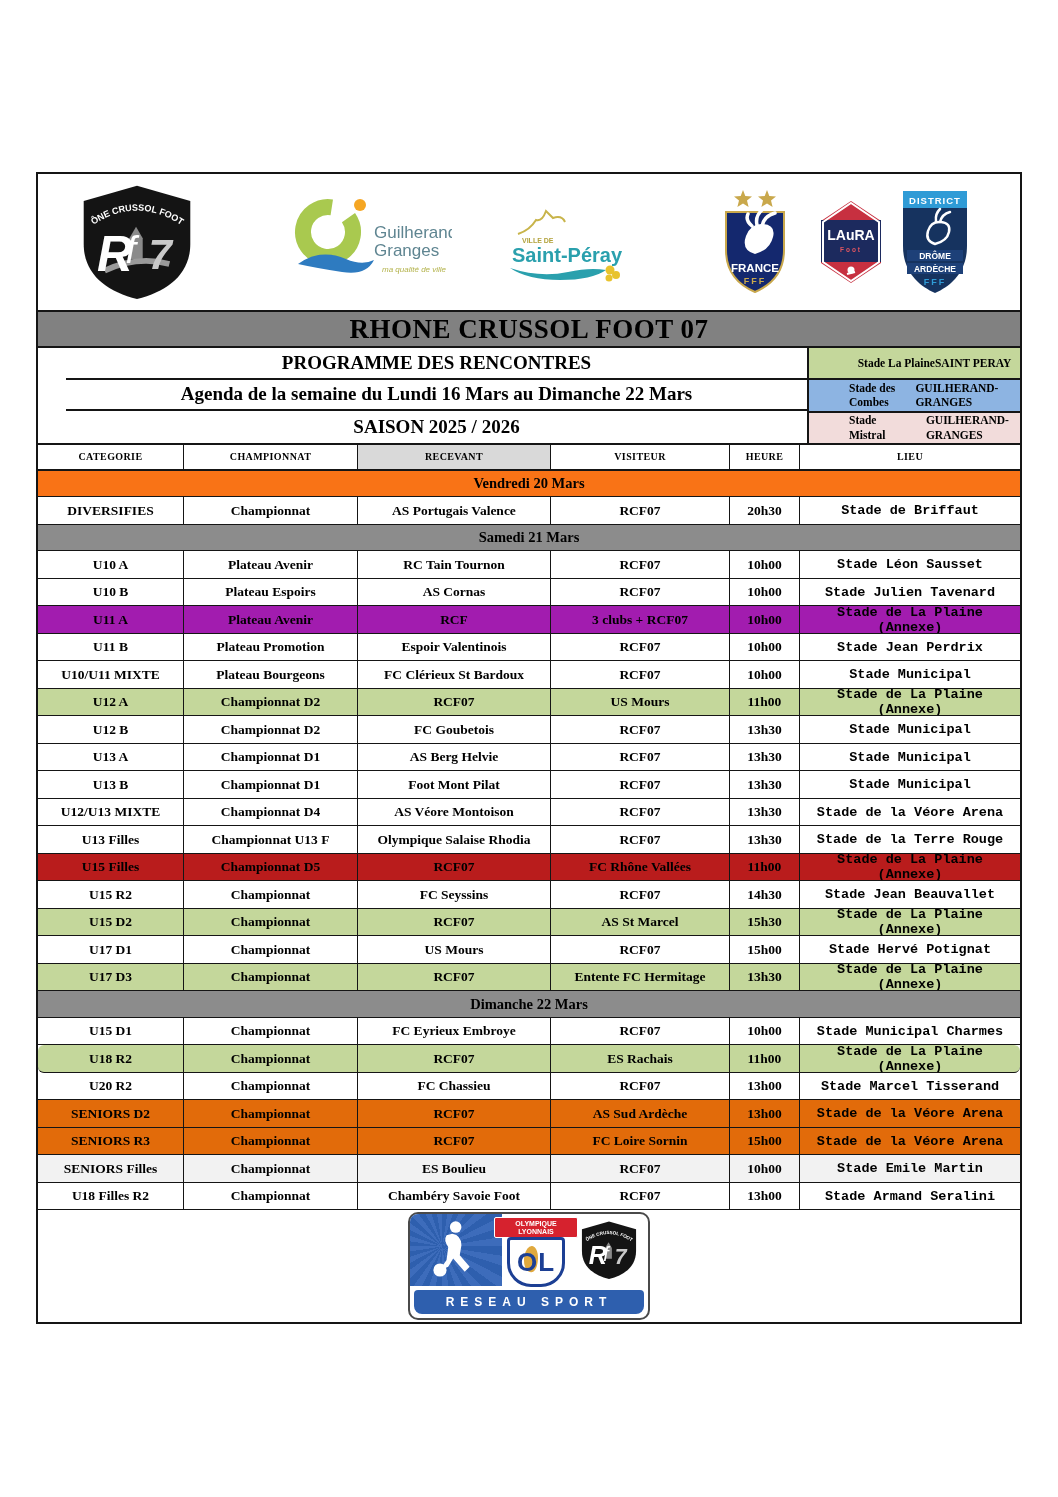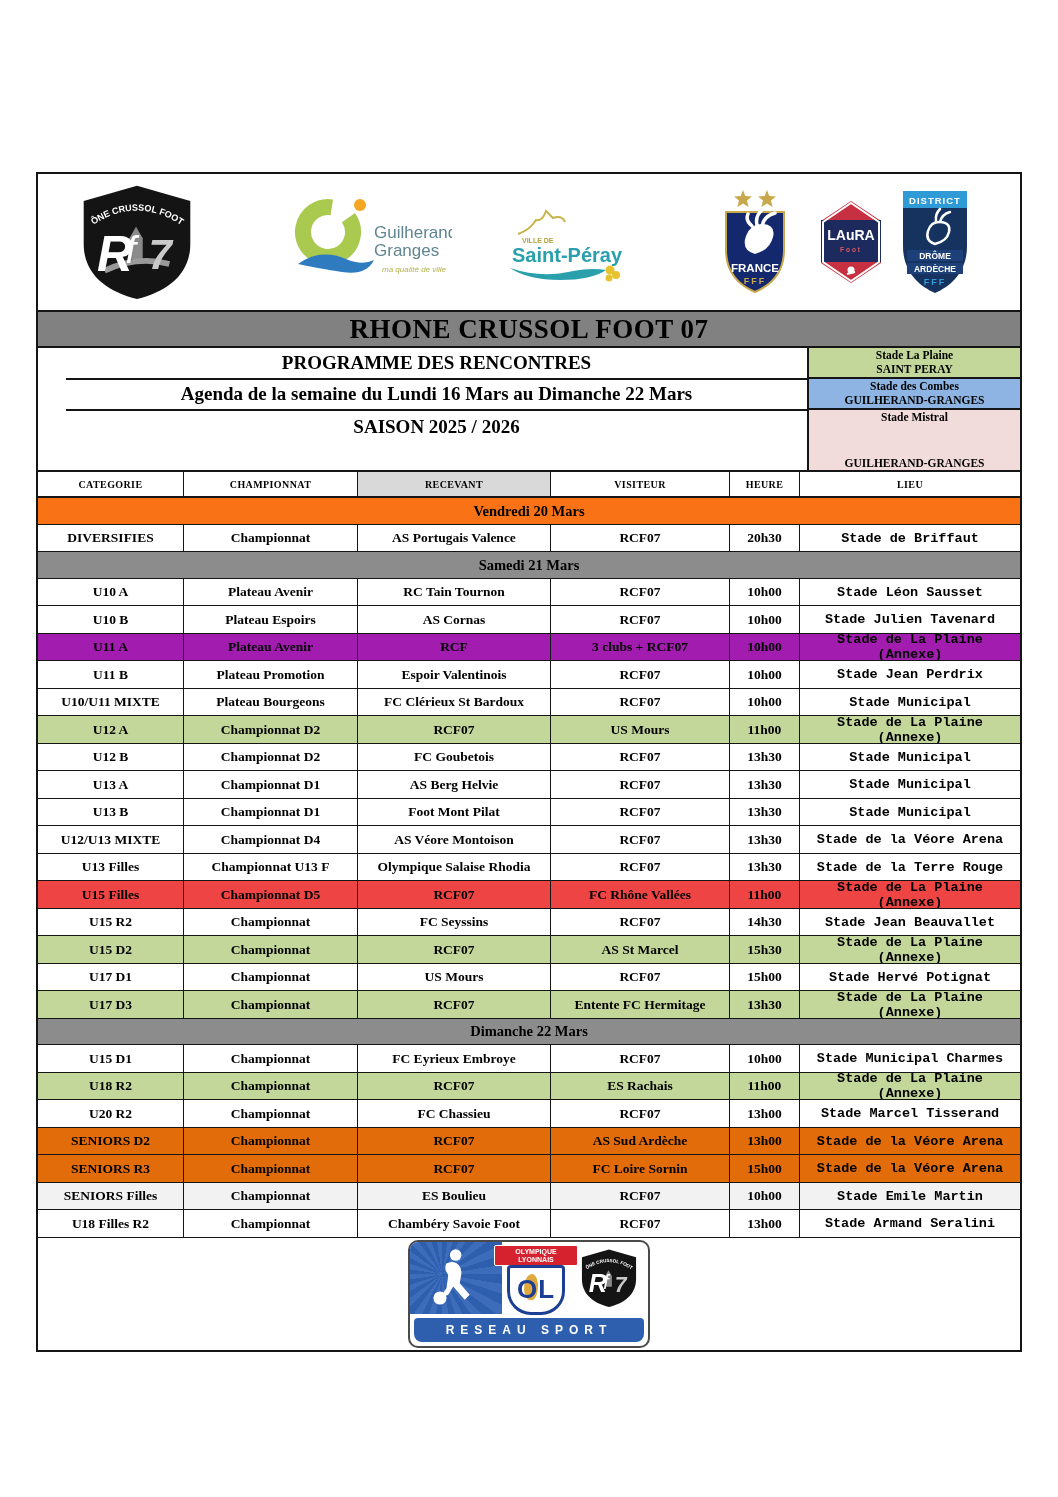--- a/index.html
+++ b/index.html
@@ -21,22 +21,22 @@
   .title-band { height:34px; display:flex; align-items:center; justify-content:center;
     font-size:27px; font-weight:bold; letter-spacing:0.5px; border-bottom:2px solid #151515; }
 
   
   .info-area { display:flex; border-bottom:2px solid #151515; }
   .info-left { width:771px; border-right:2px solid #151515; box-sizing:border-box;padding-left:28px; }
   .info-row { height:31.6px; box-sizing:border-box; display:flex; align-items:center; justify-content:center;
     font-size:19px; font-weight:bold; border-bottom:2px solid #151515; }
   .info-row:last-child { border-bottom:none; }
   .info-right { flex:1; display:flex; flex-direction:column; }
-  .legend-box { flex:1; display:flex; flex-direction:column; align-items:center; justify-content:center;
-    border-bottom:2px solid #151515; line-height:1.25; }
+  .legend-box { flex:1; display:flex; align-items:center; justify-content:center;
+    border-bottom:2px solid #151515; line-height:1.25;padding-left:40px; }
   .legend-box:last-child { border-bottom:none; }
   .legend-name, .legend-city { font-size:11.5px; font-weight:bold; }
 
   
   .t-header { display:grid; grid-template-columns:146px 174px 193px 179px 70px 1fr;
     height:26px; border-bottom:2px solid #151515; box-sizing:border-box; }
   .t-hcell { display:flex; align-items:center; justify-content:center; font-size:10px; font-weight:bold;
     letter-spacing:0.4px; border-right:1px solid #151515; }
   .t-hcell:last-child { border-right:none; }
 
@@ -282,21 +282,21 @@
           <div class="t-cell">Stade de la Véore Arena</div>
         </div>
         <div class="t-row">
           <div class="t-cell">U13 Filles</div>
           <div class="t-cell">Championnat U13 F</div>
           <div class="t-cell">Olympique Salaise Rhodia</div>
           <div class="t-cell">RCF07</div>
           <div class="t-cell">13h30</div>
           <div class="t-cell">Stade de la Terre Rouge</div>
         </div>
-        <div class="t-row" style="background: #ef4444;">
+        <div class="t-row" style="background: #b91c1c;">
           <div class="t-cell">U15 Filles</div>
           <div class="t-cell">Championnat D5</div>
           <div class="t-cell">RCF07</div>
           <div class="t-cell">FC Rhône Vallées</div>
           <div class="t-cell">11h00</div>
           <div class="t-cell">Stade de La Plaine (Annexe)</div>
         </div>
         <div class="t-row">
           <div class="t-cell">U15 R2</div>
           <div class="t-cell">Championnat</div>
@@ -331,21 +331,21 @@
         </div>
         <div class="t-dayband" style="background: rgb(140, 140, 140);">Dimanche 22 Mars</div>
         <div class="t-row">
           <div class="t-cell">U15 D1</div>
           <div class="t-cell">Championnat</div>
           <div class="t-cell">FC Eyrieux Embroye</div>
           <div class="t-cell">RCF07</div>
           <div class="t-cell">10h00</div>
           <div class="t-cell">Stade Municipal Charmes</div>
         </div>
-        <div class="t-row" style="background: rgb(196, 215, 155);">
+        <div class="t-row" style="background: rgb(196, 215, 155); border-radius: 6px;">
           <div class="t-cell">U18 R2</div>
           <div class="t-cell">Championnat</div>
           <div class="t-cell">RCF07</div>
           <div class="t-cell">ES Rachais</div>
           <div class="t-cell">11h00</div>
           <div class="t-cell">Stade de La Plaine (Annexe)</div>
         </div>
         <div class="t-row">
           <div class="t-cell">U20 R2</div>
           <div class="t-cell">Championnat</div>

